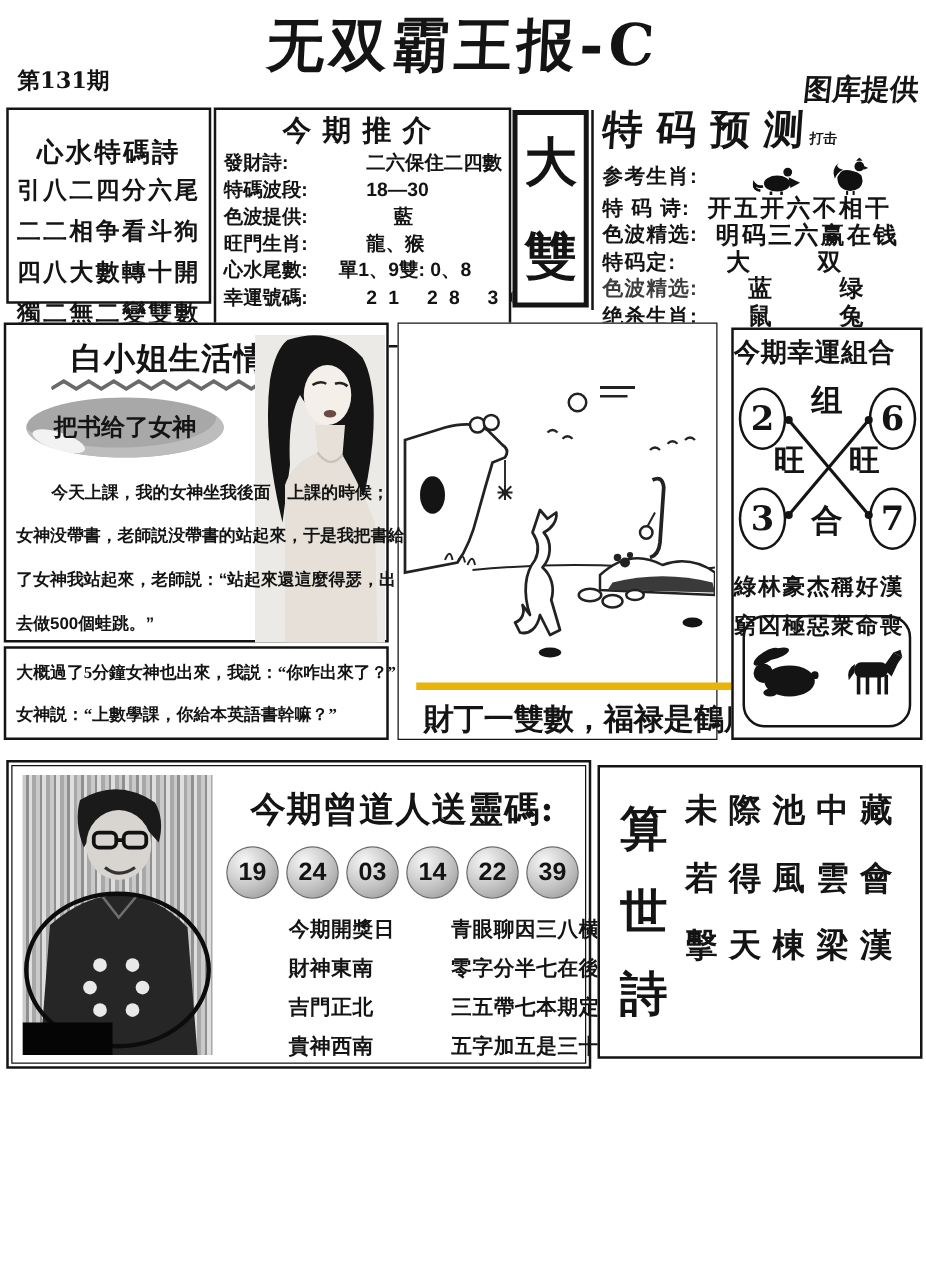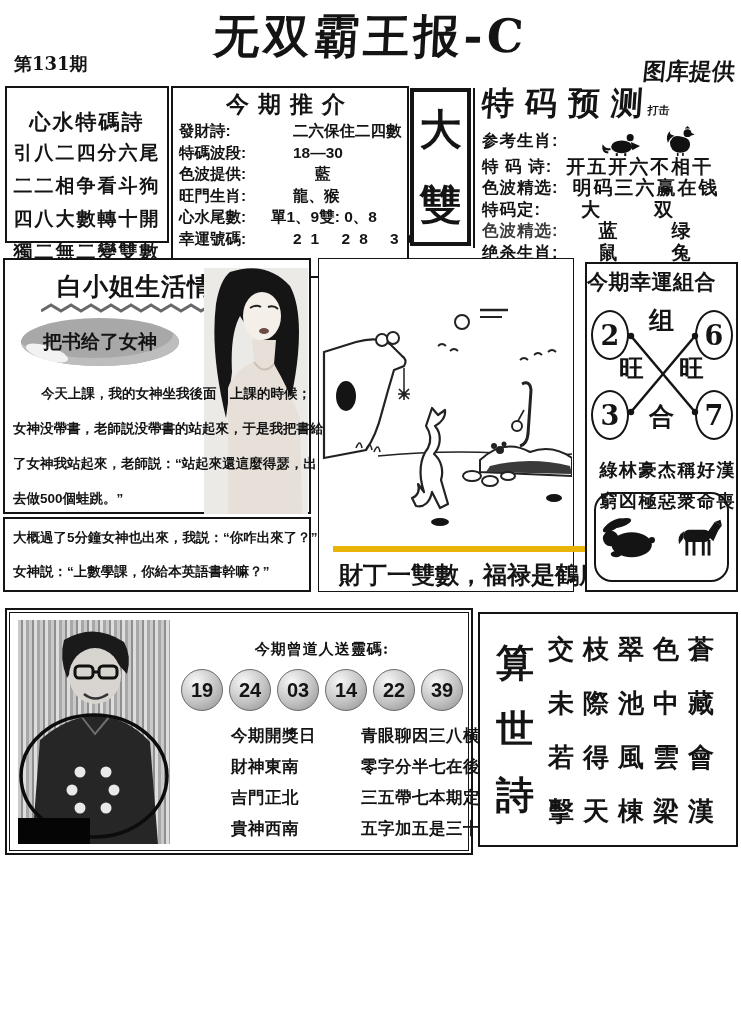--- a/index.html
+++ b/index.html
@@ -56,49 +56,49 @@
     border-radius:50%;display:flex;align-items:center;justify-content:center;
     box-shadow:inset -6px -8px 0 #bdbdbd;}
   .bubble::after{content:"";position:absolute;left:4px;bottom:6px;width:44px;height:14px;
     background:#f2f2f2;border-radius:50%;transform:rotate(18deg);}
   .bubble .bub-txt{font-size:19px;font-weight:900;position:relative;z-index:2;}
   .photo-woman{position:absolute;right:1px;top:8px;width:104px;height:246px;background:#eceae6;}
   .story-lines{position:absolute;left:8px;top:116px;width:296px;z-index:3;}
   .story-lines .sl{font-size:13.5px;font-weight:700;line-height:35px;white-space:nowrap;}
   .story-lines .sl:first-child{text-indent:28px;}
   #box-story2{left:3px;top:517px;width:308px;height:75px;padding:2px 8px;}
-  #box-story2 .sl{font-size:13.5px;font-weight:700;line-height:34px;white-space:nowrap;}
+  #box-story2 .sl{font-size:13.5px;font-weight:700;line-height:34px;white-space:nowrap;font-family:Liberation Serif, serif;}
 
   #box-cartoon{left:318px;top:258px;width:256px;height:334px;border-width:1.5px;}
   .cartoon-art{position:absolute;left:1px;top:1px;}
   .cartoon-cap{position:absolute;left:0;bottom:0;width:100%;height:45px;border-top:6px solid #eab308;
     font-size:24px;font-weight:900;font-family:"DejaVu Serif",serif;line-height:45px;
     padding-left:6px;box-sizing:border-box;white-space:nowrap;margin-left:14px;}
 
   #box-lucky{left:585px;top:262px;width:153px;height:330px;}
   .lucky-title{text-align:left;font-size:21px;font-weight:900;font-family:"DejaVu Serif",serif;
     white-space:nowrap;margin-top:4px;letter-spacing:0.5px;}
   .lucky-diag{position:relative;width:100%;height:158px;}
   .lnum{position:absolute;width:34px;height:46px;border:2.5px solid #141414;border-radius:50%;
     display:flex;align-items:center;justify-content:center;font-size:27px;font-weight:700;
     font-family:"DejaVu Serif",serif;}
   .lch{position:absolute;font-size:25px;font-weight:900;font-family:"DejaVu Serif",serif;}
-  .lucky-verse{font-size:18px;font-weight:800;letter-spacing:1.5px;text-align:right;
+  .lucky-verse{font-size:18px;font-weight:800;letter-spacing:1.5px;text-align:left;
     line-height:31px;font-family:"DejaVu Serif",serif;white-space:nowrap;}
   .animal-box{position:absolute;left:7px;right:7px;bottom:8px;height:86px;border:2.5px solid #141414;
     border-radius:18px;display:flex;align-items:center;justify-content:center;gap:18px;}
 
   
   #box-magic{left:5px;top:608px;width:464px;height:243px;border:2.5px solid #141414;}
   .magic-inner{position:absolute;inset:2px;border:1px solid #141414;}
   .photo-man{position:absolute;left:8px;top:7px;width:152px;height:224px;
     background:repeating-linear-gradient(90deg,#c9c9c9 0 3px,#8f8f8f 3px 5px,#dedede 5px 8px,#a8a8a8 8px 11px);}
   .magic-right{position:absolute;left:166px;top:0;right:0;bottom:0;}
-  .magic-title{text-align:center;font-size:15px;font-weight:900;font-family:"DejaVu Serif",serif;
-    margin-top:27px;letter-spacing:1px;white-space:nowrap;}
+  .magic-title{text-align:center;font-size:28px;font-weight:900;font-family:"DejaVu Serif",serif;
+    margin-top:16px;letter-spacing:1px;white-space:nowrap;}
   .balls{display:flex;justify-content:center;gap:6px;margin-top:10px;}
   .ball{width:40px;height:40px;border-radius:50%;border:1px solid #6a6a6a;
     background:radial-gradient(circle at 34% 28%,#f7f7f7,#c2c2c2 55%,#8e8e8e);
     display:flex;align-items:center;justify-content:center;font-size:20px;font-weight:900;}
   .magic-grid{display:grid;grid-template-columns:130px 1fr;margin:14px 0 0 28px;row-gap:9px;}
   .magic-grid .mg{font-size:16.5px;font-weight:800;white-space:nowrap;letter-spacing:0.5px;margin-left:27px;}
 
   #box-suan{left:478px;top:612px;width:260px;height:235px;}
   .suan-col{position:absolute;left:12px;top:16px;width:46px;text-align:center;}
   .suan-col .sc{font-size:38px;font-weight:900;font-family:"DejaVu Serif",serif;line-height:66px;}
@@ -363,20 +363,19 @@
     </div>
   </div>
 
   <div class="box" id="box-suan">
     <div class="suan-col">
       <div class="sc">算</div>
       <div class="sc">世</div>
       <div class="sc">詩</div>
     </div>
     <div class="suan-lines">
-      <div class="su">交枝翠色蒼</div>
       <div class="su">未際池中藏</div>
       <div class="su">若得風雲會</div>
       <div class="su">擊天棟梁漢</div>
     </div>
   </div>
 
 </div>
 
 </body></html>

